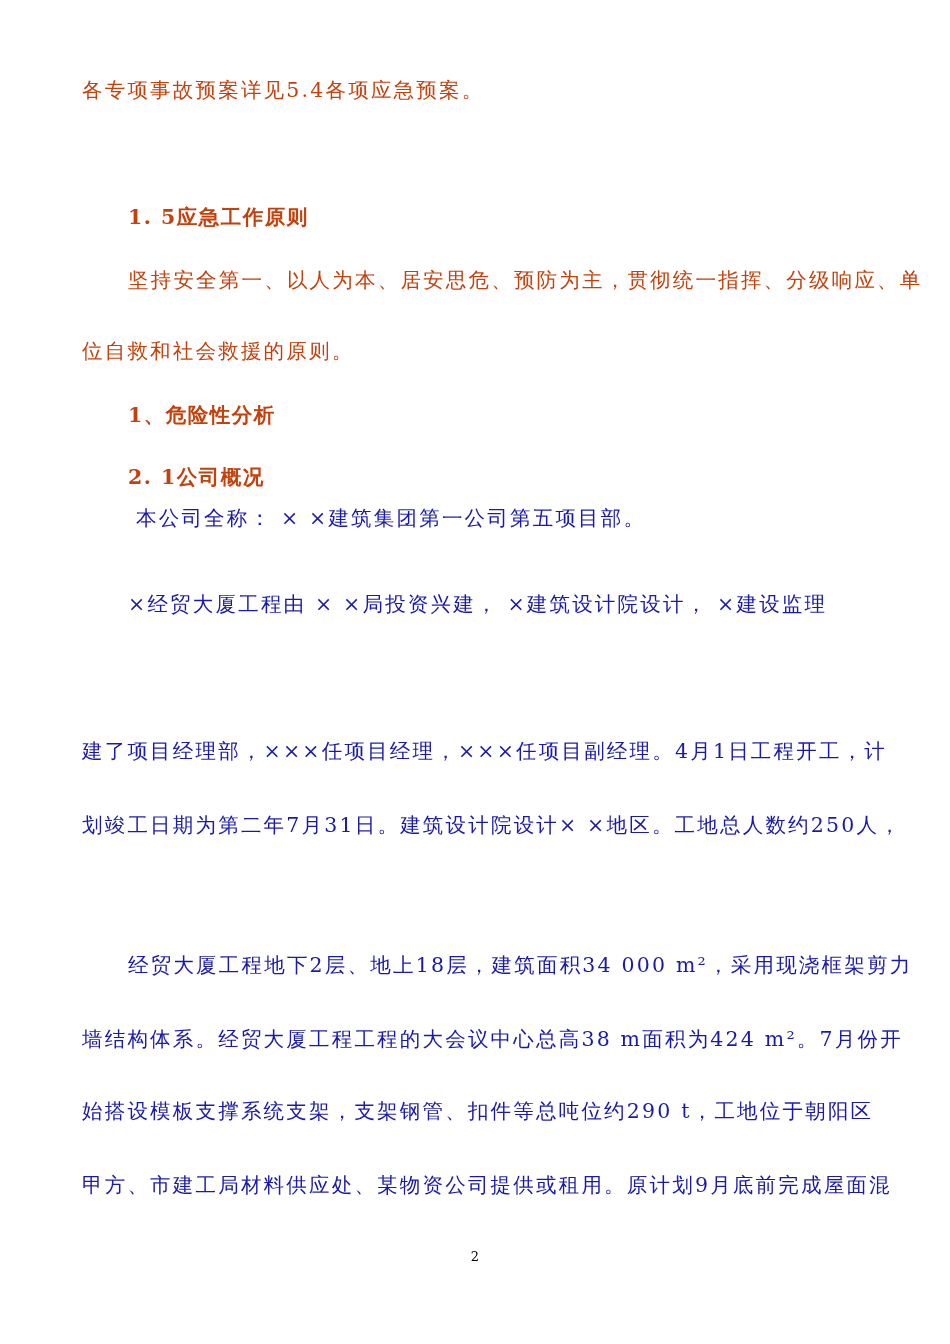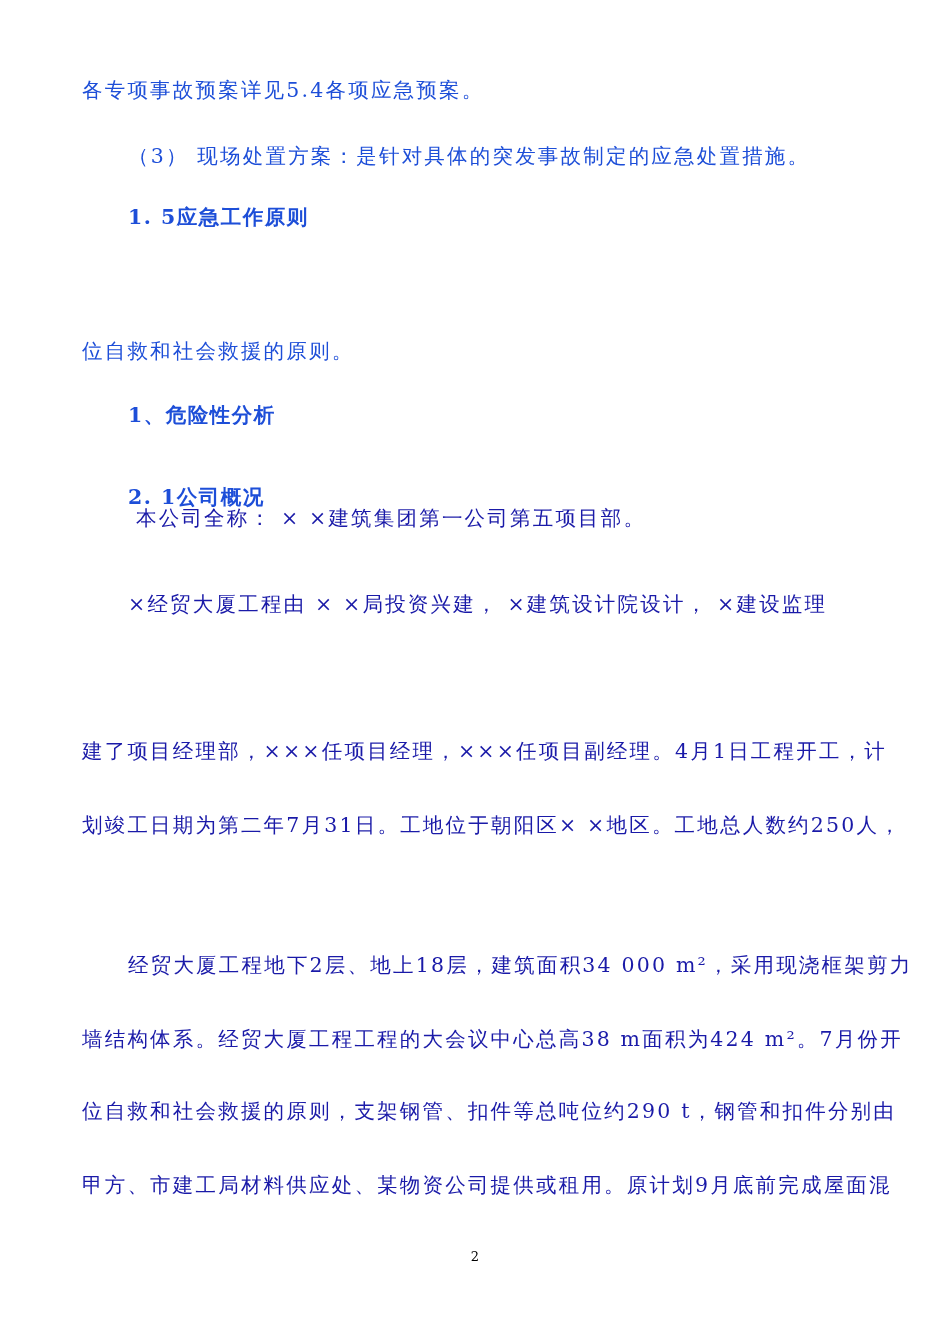--- a/index.html
+++ b/index.html
@@ -20,21 +20,21 @@
       width: 950px;
       height: 1344px;
     }
     .line {
       position: absolute;
       left: 82px;
       font-size: 20.5px;
       letter-spacing: 2.2px;
       white-space: nowrap;
       line-height: 1;
-      color: #1d4ed8;
+      color: #c2410c;
     }
     .indent { left: 128px; }
     .indent-sm { left: 136px; }
     .blue { color: #1a1aa8; }
     .bold { font-weight: bold; letter-spacing: 1.5px; }
     .page-number {
       position: absolute;
       left: 0;
       width: 950px;
       top: 1249px;
@@ -43,44 +43,44 @@
       color: #000000;
     }
   </style>
 </head>
 <body>
 
 <div class="page">
 
   <div class="line" style="top:80px;">各专项事故预案详见5.4各项应急预案。</div>
 
-  <div class="line indent" style="top:146px;">（3） 现场处置方案：是针对具体的突发事故制定的应急处置措施。</div>
 
   <div class="line indent bold" style="top:207px;">1. 5应急工作原则</div>
 
+  <div class="line indent" style="top:270px;">坚持安全第一、以人为本、居安思危、预防为主，贯彻统一指挥、分级响应、单</div>
 
   <div class="line" style="top:341px;">位自救和社会救援的原则。</div>
 
   <div class="line indent bold" style="top:405px;">1、危险性分析</div>
 
-  <div class="line indent bold" style="top:467px;margin-top:20px;">2. 1公司概况</div>
+  <div class="line indent bold" style="top:467px;">2. 1公司概况</div>
 
   <div class="line indent-sm blue" style="top:508px;">本公司全称： ×  ×建筑集团第一公司第五项目部。</div>
 
   <div class="line indent blue" style="top:594px;">×经贸大厦工程由  ×  ×局投资兴建，  ×建筑设计院设计，  ×建设监理</div>
 
 
   <div class="line blue" style="top:741px;">建了项目经理部，×××任项目经理，×××任项目副经理。4月1日工程开工，计</div>
 
-  <div class="line blue" style="top:815px;">划竣工日期为第二年7月31日。工地位于朝阳区×  ×地区。工地总人数约250人，</div>
+  <div class="line blue" style="top:815px;">划竣工日期为第二年7月31日。建筑设计院设计×  ×地区。工地总人数约250人，</div>
 
 
   <div class="line indent blue" style="top:955px;text-align:center;">经贸大厦工程地下2层、地上18层，建筑面积34 000 m²，采用现浇框架剪力</div>
 
   <div class="line blue" style="top:1029px;">墙结构体系。经贸大厦工程工程的大会议中心总高38 m面积为424 m²。7月份开</div>
 
-  <div class="line blue" style="top:1101px;">位自救和社会救援的原则，支架钢管、扣件等总吨位约290 t，钢管和扣件分别由</div>
+  <div class="line blue" style="top:1101px;">始搭设模板支撑系统支架，支架钢管、扣件等总吨位约290 t，工地位于朝阳区</div>
 
   <div class="line blue" style="top:1175px;">甲方、市建工局材料供应处、某物资公司提供或租用。原计划9月底前完成屋面混</div>
 
   <div class="page-number">2</div>
 
 </div>
 
 </body></html>

